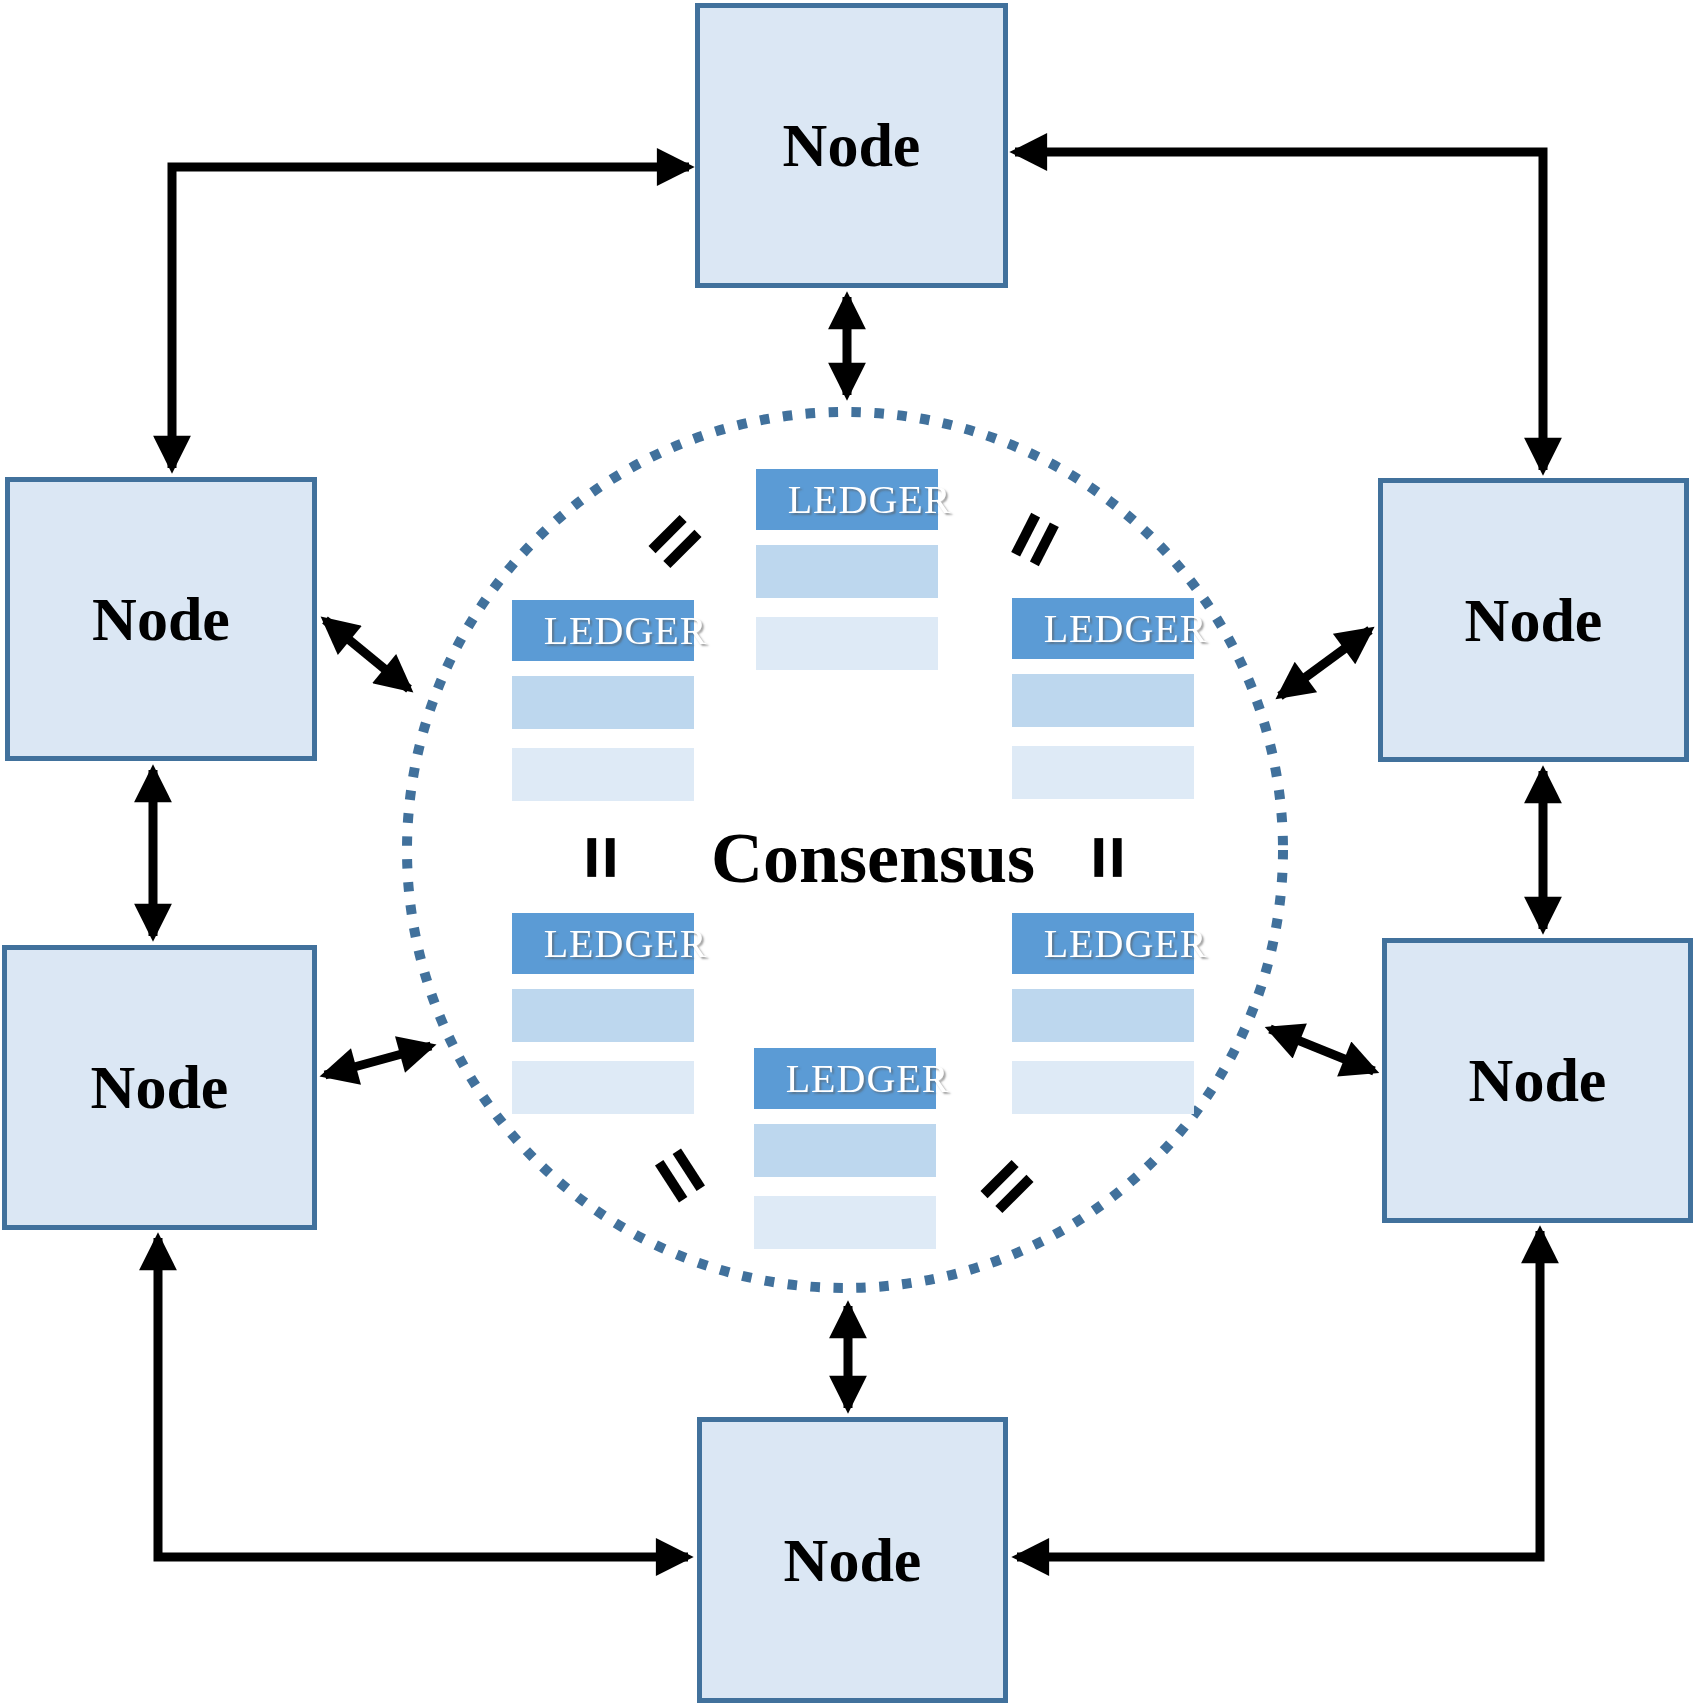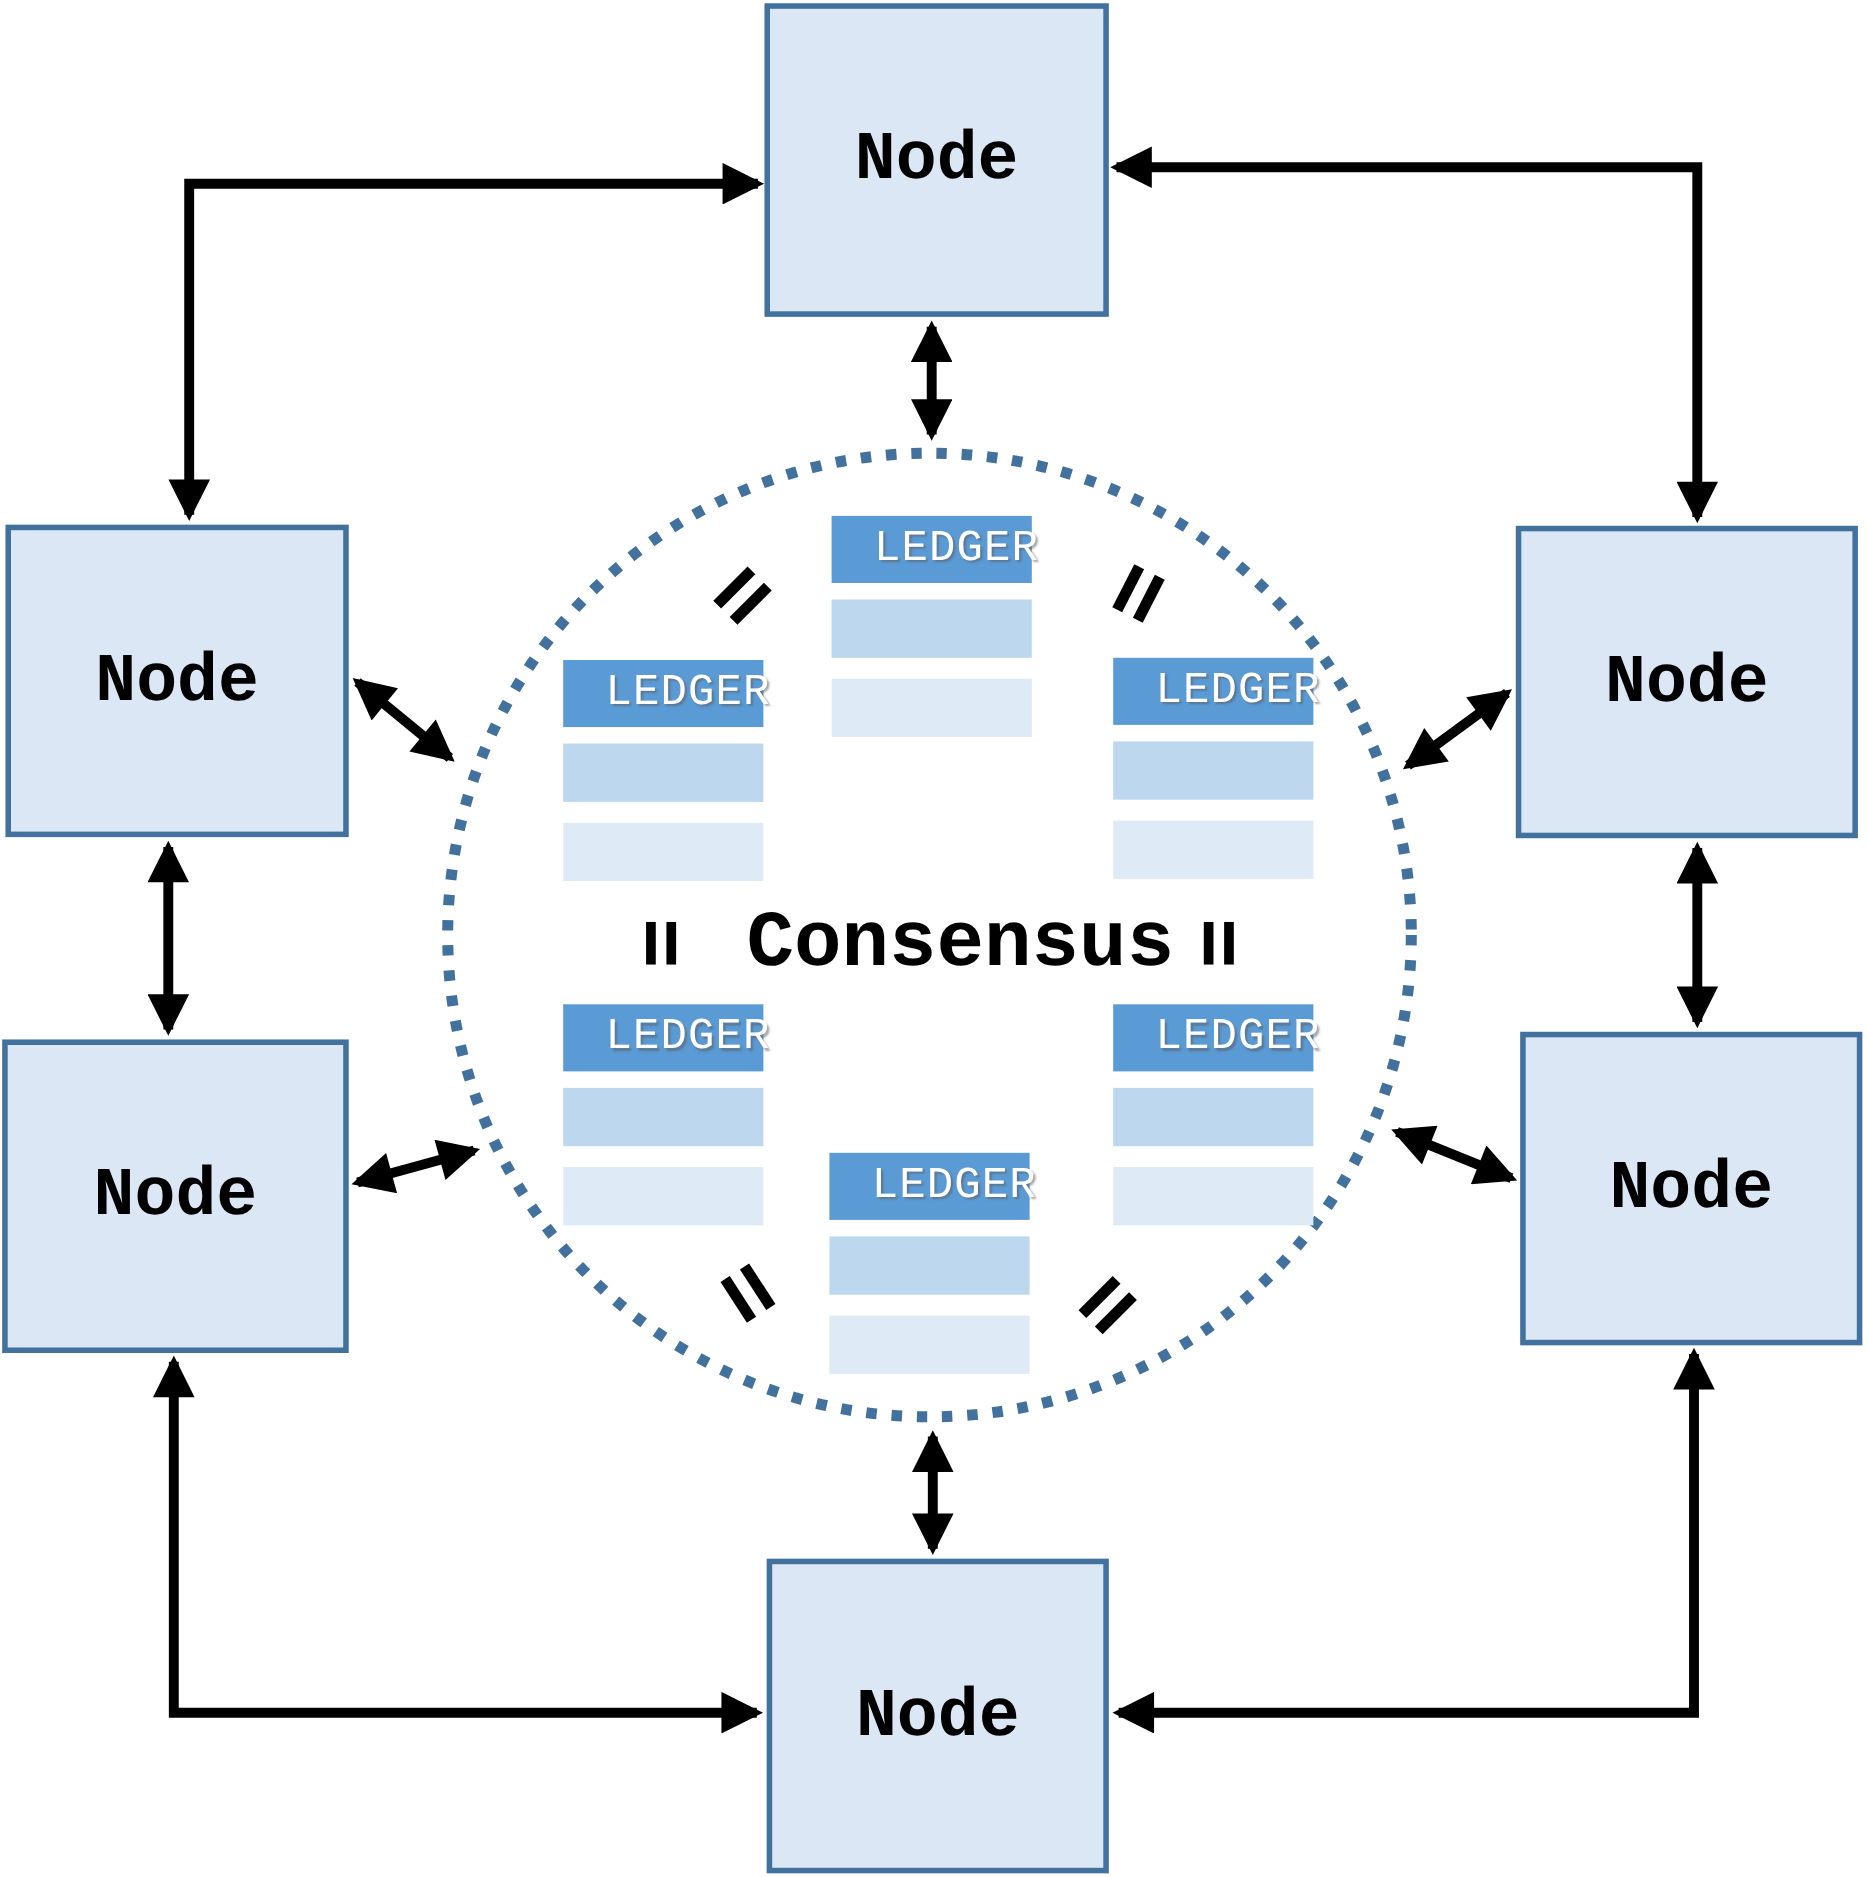--- a/index.html
+++ b/index.html
@@ -8,21 +8,21 @@
     --ledger_header:#5b9bd5;
     --ledger_row1:#bdd7ee;
     --ledger_row2:#deeaf6;
     --circle_dot:#41719c;
     --arrow:#000000;
     --text:#000000;
   }
   html,body{margin:0;padding:0;background:#ffffff;}
   .canvas{
     position:relative;width:1698px;height:1706px;background:#ffffff;
-    font-family:Liberation Mono, monospace;overflow:hidden;text-align:center;
+    font-family:Liberation Serif, serif;overflow:hidden;text-align:center;
   }
   svg.wires{position:absolute;left:0;top:0;z-index:1;}
   .node{
     position:absolute;z-index:2;background:var(--node_fill);
     border:5px solid var(--node_border);box-sizing:border-box;
     display:flex;align-items:center;justify-content:center;
   }
   .node .node-label{
     font-weight:700;font-size:62px;color:var(--text);letter-spacing:0px;
   }

